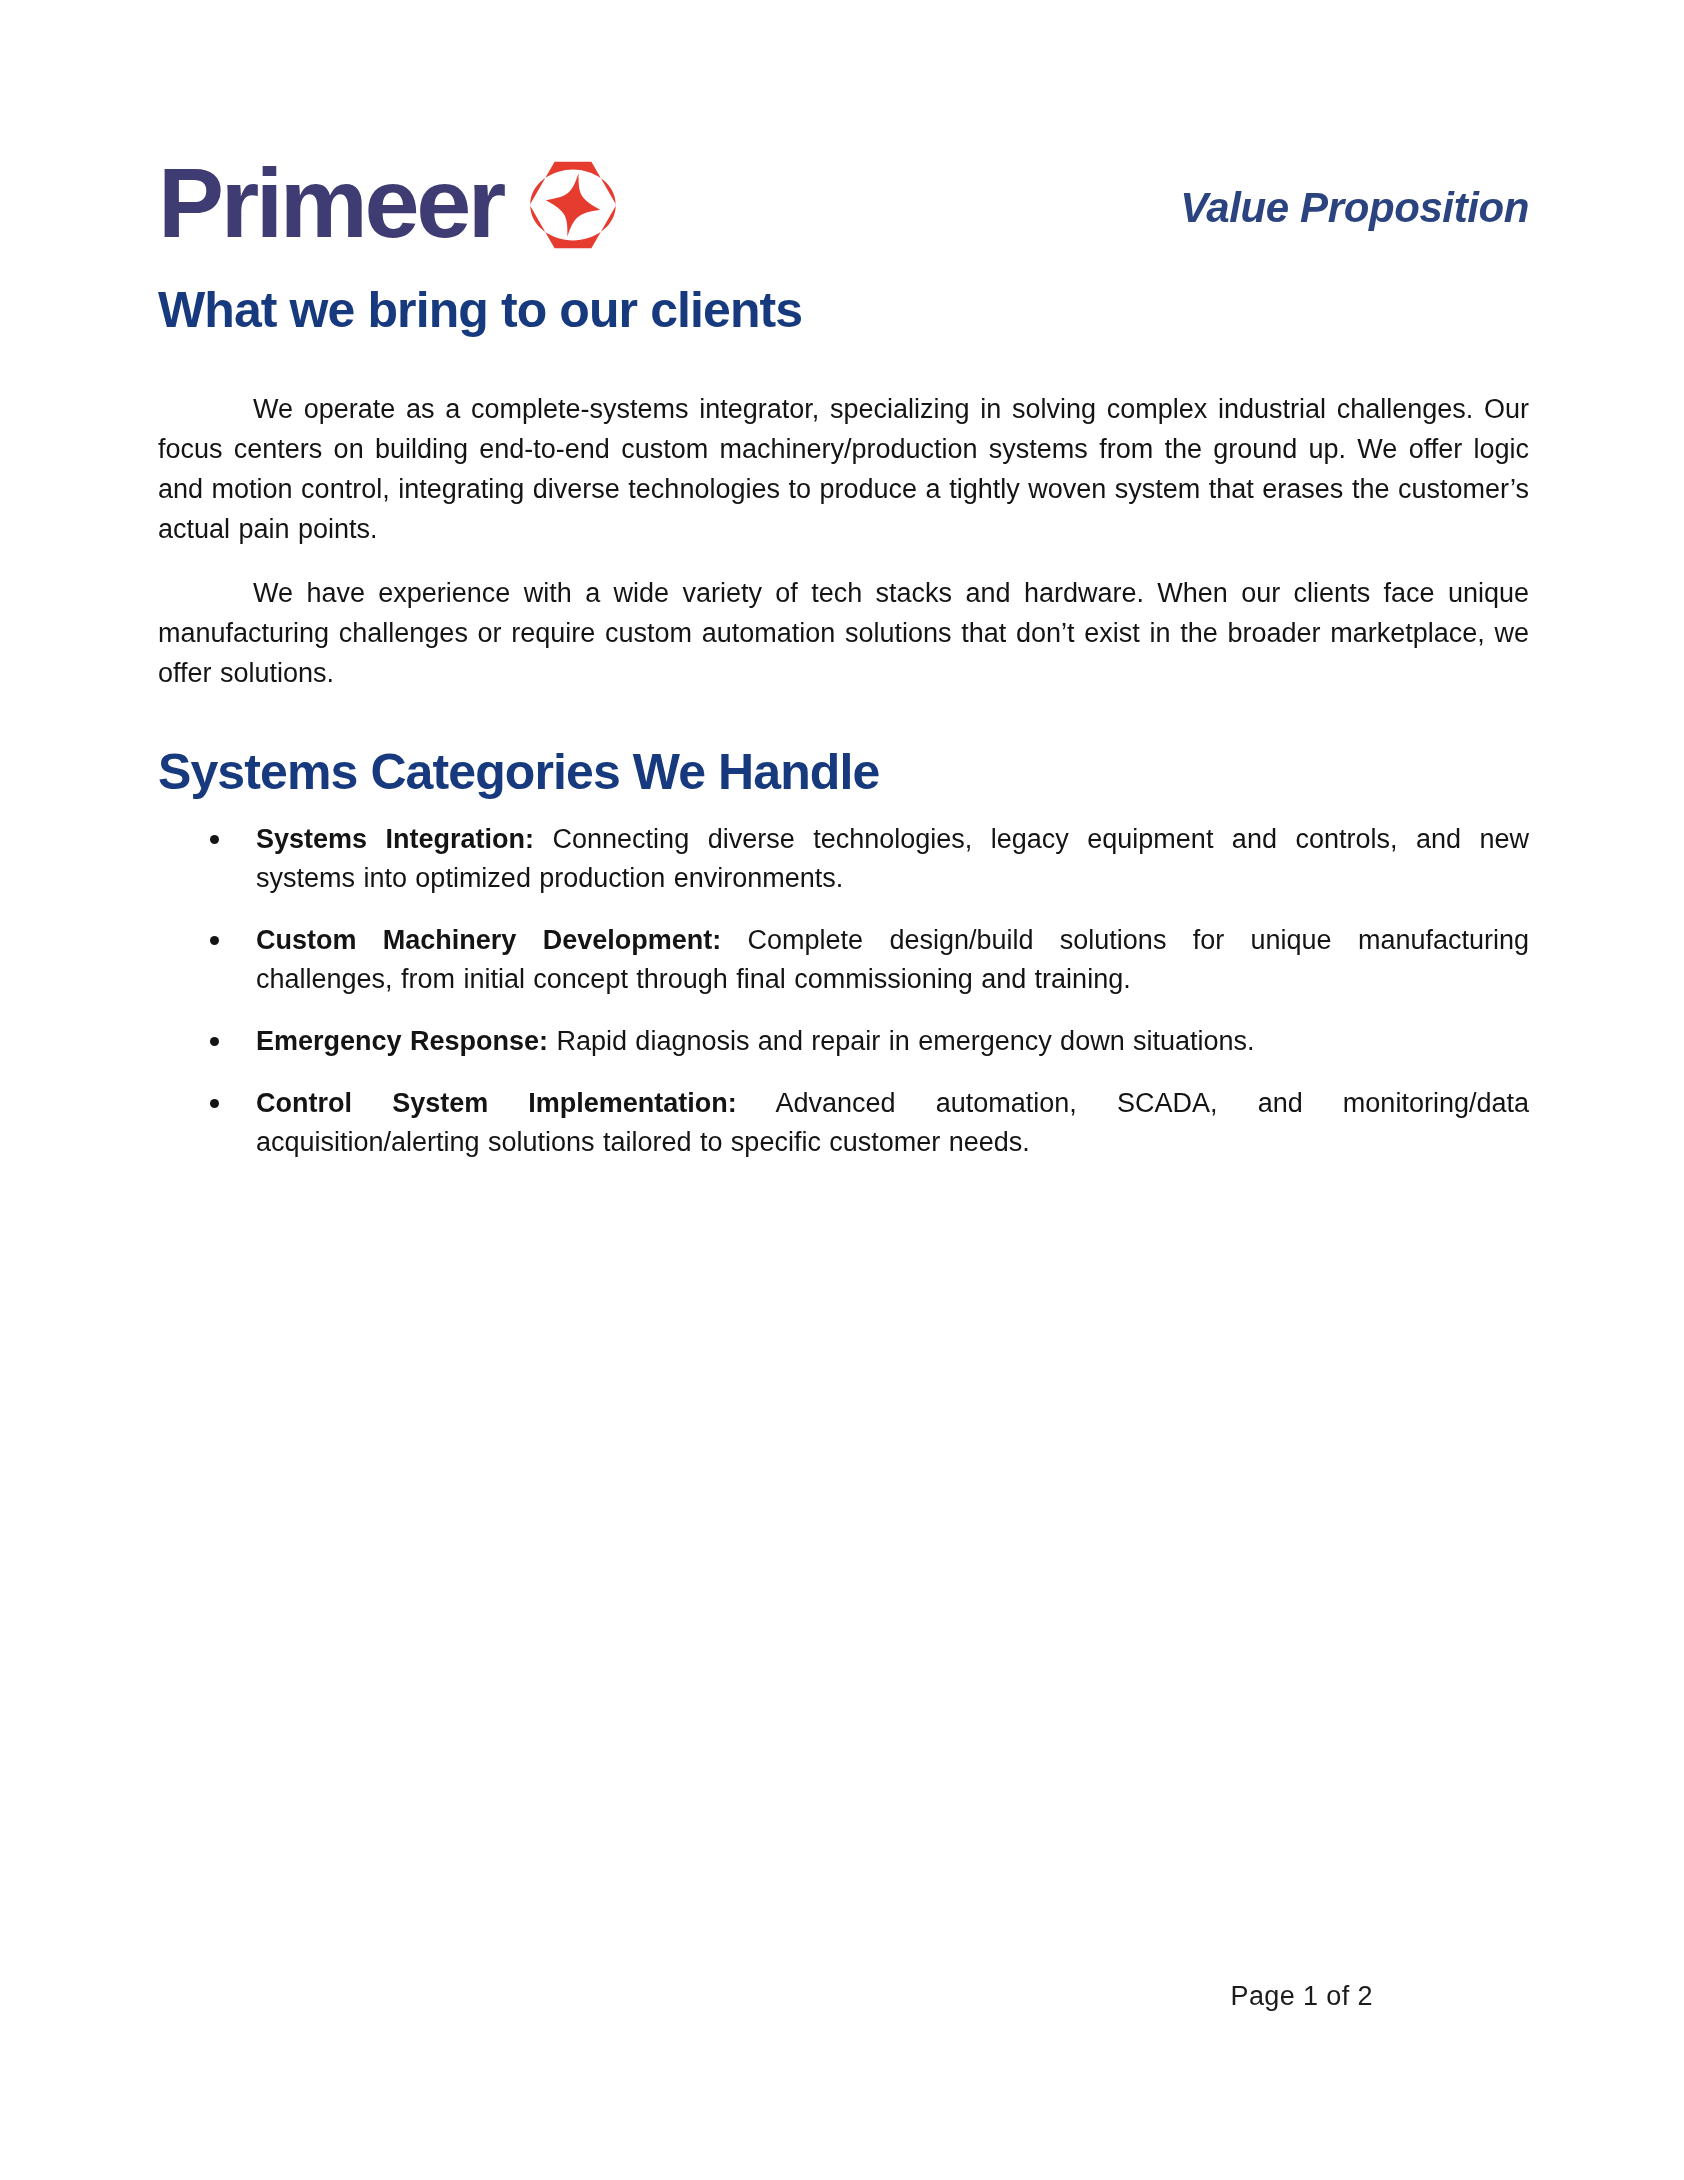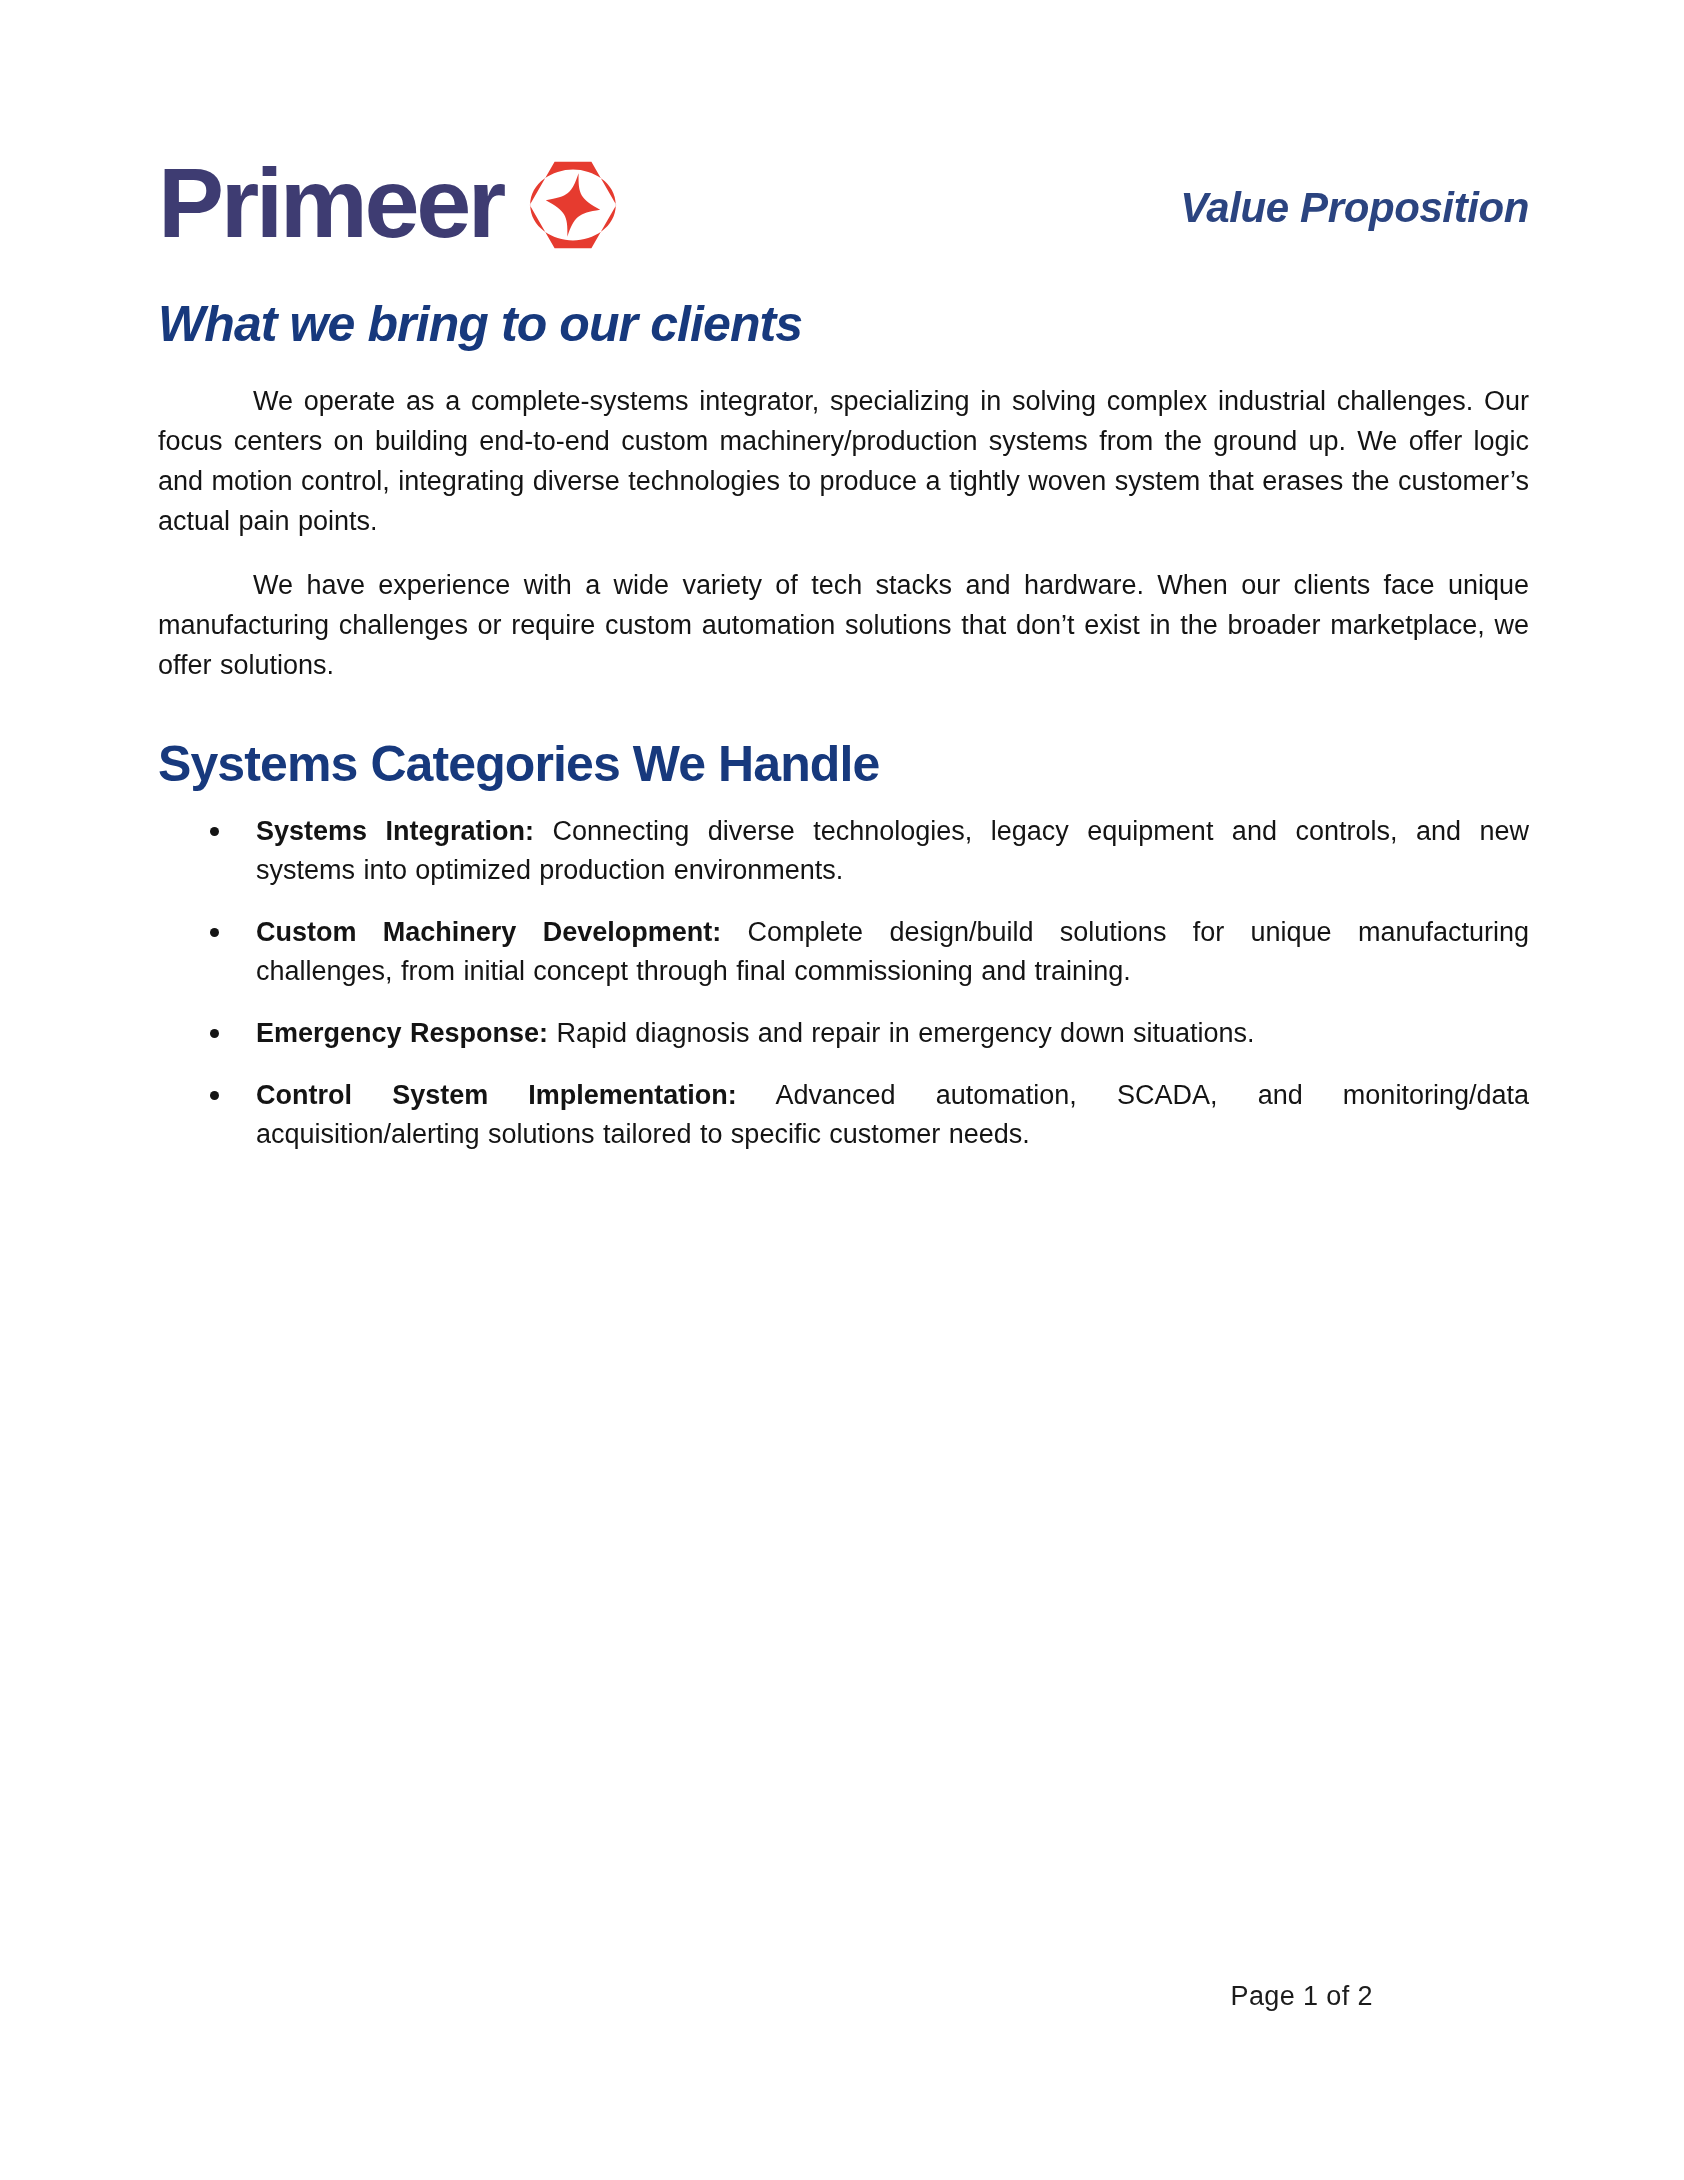--- a/index.html
+++ b/index.html
@@ -60,33 +60,33 @@
   }
   
   .section-heading{
     margin:0;
     font-size:50px;
     font-weight:700;
     letter-spacing:-0.9px;
     line-height:1.05;
     color:var(--c-heading_navy);
   }
-  .s1-heading{margin-top:41px;font-style:italic;}
+  .s1-heading{margin-top:27px;}
   .s2-heading{margin-top:53px;}
   
   .para{
     margin:24px 0 0 0;
     font-size:27px;
     line-height:40px;
     text-align:justify;
     text-indent:95px;
     word-spacing:0.9px;
     color:var(--c-body_text);
   }
-  .para.first{margin-top:30px;}
+  .para.first{margin-top:52px;}
   
   .bullets{
     list-style:none;
     margin:22px 0 0 0;
     padding:0;
   }
   .bullet{
     position:relative;
     padding-left:98px;
     margin-top:23px;

